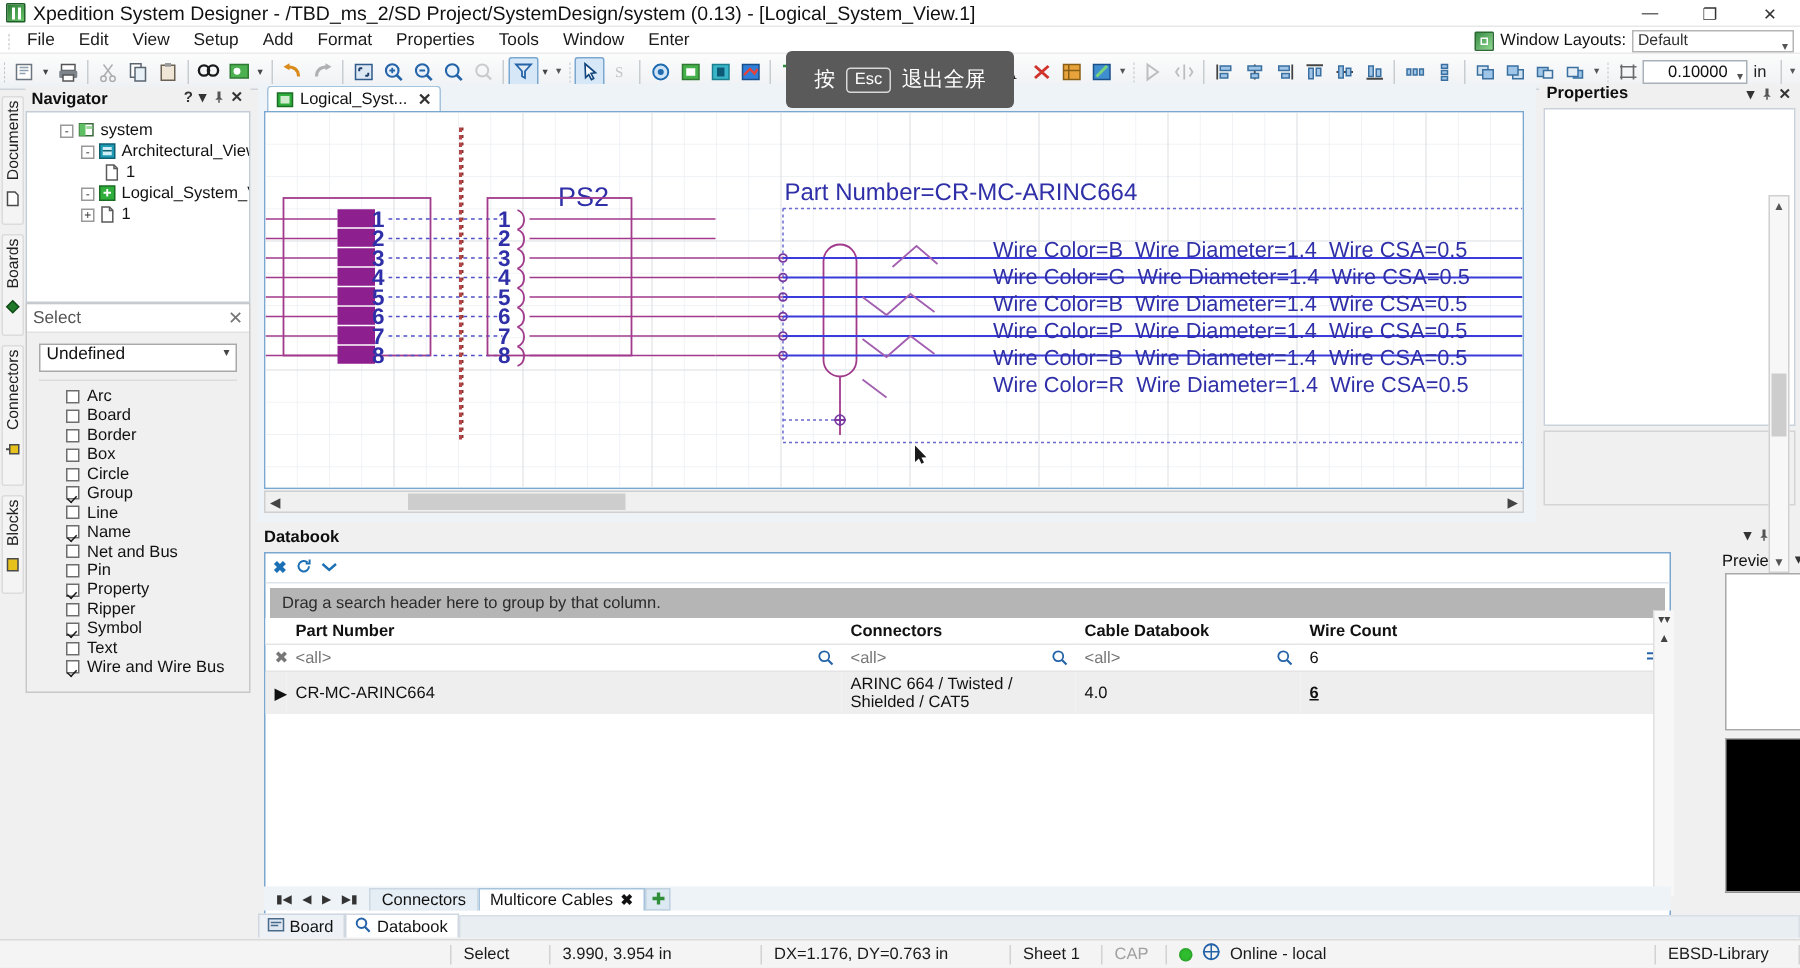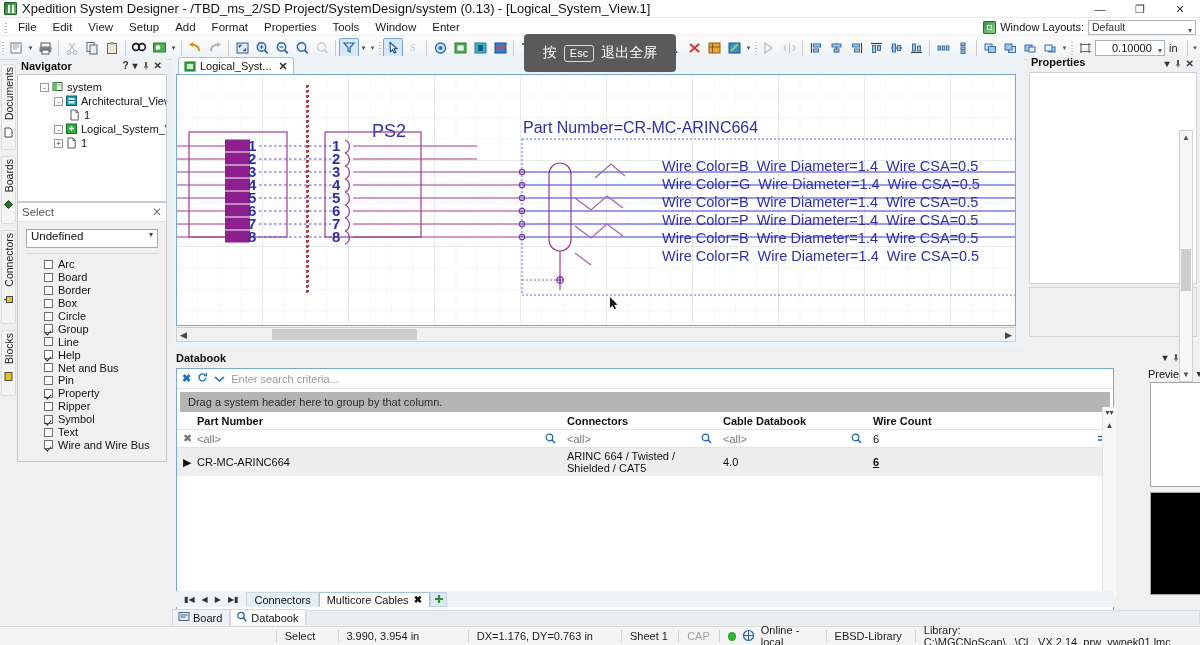--- a/index.html
+++ b/index.html
@@ -775,21 +775,21 @@
       <div class="sp-row">
           <span class="cbx on"></span>
           <span class="sp-lbl">Group</span>
         </div>
       <div class="sp-row">
           <span class="cbx"></span>
           <span class="sp-lbl">Line</span>
         </div>
       <div class="sp-row">
           <span class="cbx on"></span>
-          <span class="sp-lbl">Help</span>
+          <span class="sp-lbl">Name</span>
         </div>
       <div class="sp-row">
           <span class="cbx"></span>
           <span class="sp-lbl">Net and Bus</span>
         </div>
       <div class="sp-row">
           <span class="cbx"></span>
           <span class="sp-lbl">Pin</span>
         </div>
       <div class="sp-row">
@@ -1044,25 +1044,24 @@
           <svg width="11" height="11" viewBox="0 0 11 11">
               <path d="M9 5.5a3.5 3.5 0 1 1-1-2.5" fill="none" stroke="#1a6fb5" stroke-width="1.3"></path>
               <path d="M9.4 1v2.6H6.8" fill="none" stroke="#1a6fb5" stroke-width="1.3"></path>
             </svg>
         </span>
         <span>
           <svg width="11" height="8" viewBox="0 0 11 8">
               <path d="M1 2l4.5 4L10 2" fill="none" stroke="#1a6fb5" stroke-width="1.6"></path>
             </svg>
         </span>
-        <span class="db-search-input">Enter search criteria...</span>
       </div>
 
       <div class="db-groupbar">
-        <span>Drag a system header here to group by that column.</span>
+        <span>Drag a search header here to group by that column.</span>
       </div>
 
       <table class="db-table">
         <colgroup>
             <col style="width:14px">
             <col style="width:370px">
             <col style="width:156px">
             <col style="width:150px">
             <col>
           </colgroup>
@@ -1212,16 +1211,15 @@
         <svg width="13" height="13" viewBox="0 0 13 13">
             <circle cx="6.5" cy="6.5" r="5" fill="none" stroke="#2463a8" stroke-width="1.2"></circle>
             <path d="M6.5 1v11M1 6.5h11" stroke="#2463a8" stroke-width="1"></path>
           </svg>
       </span>
       <span>Online - local</span>
     </div>
     <div class="st-div" style="margin-left:auto"></div>
     <div class="st-cell" style="width:95px">EBSD-Library</div>
     <div class="st-div"></div>
-    <div class="st-cell" style="padding-right:14px">Library: C:\MGCNoScan\...\CL_VX.2.14_prw_vwnek01.lmc</div>
   </div>
 
 </div>
 
 </body></html>

